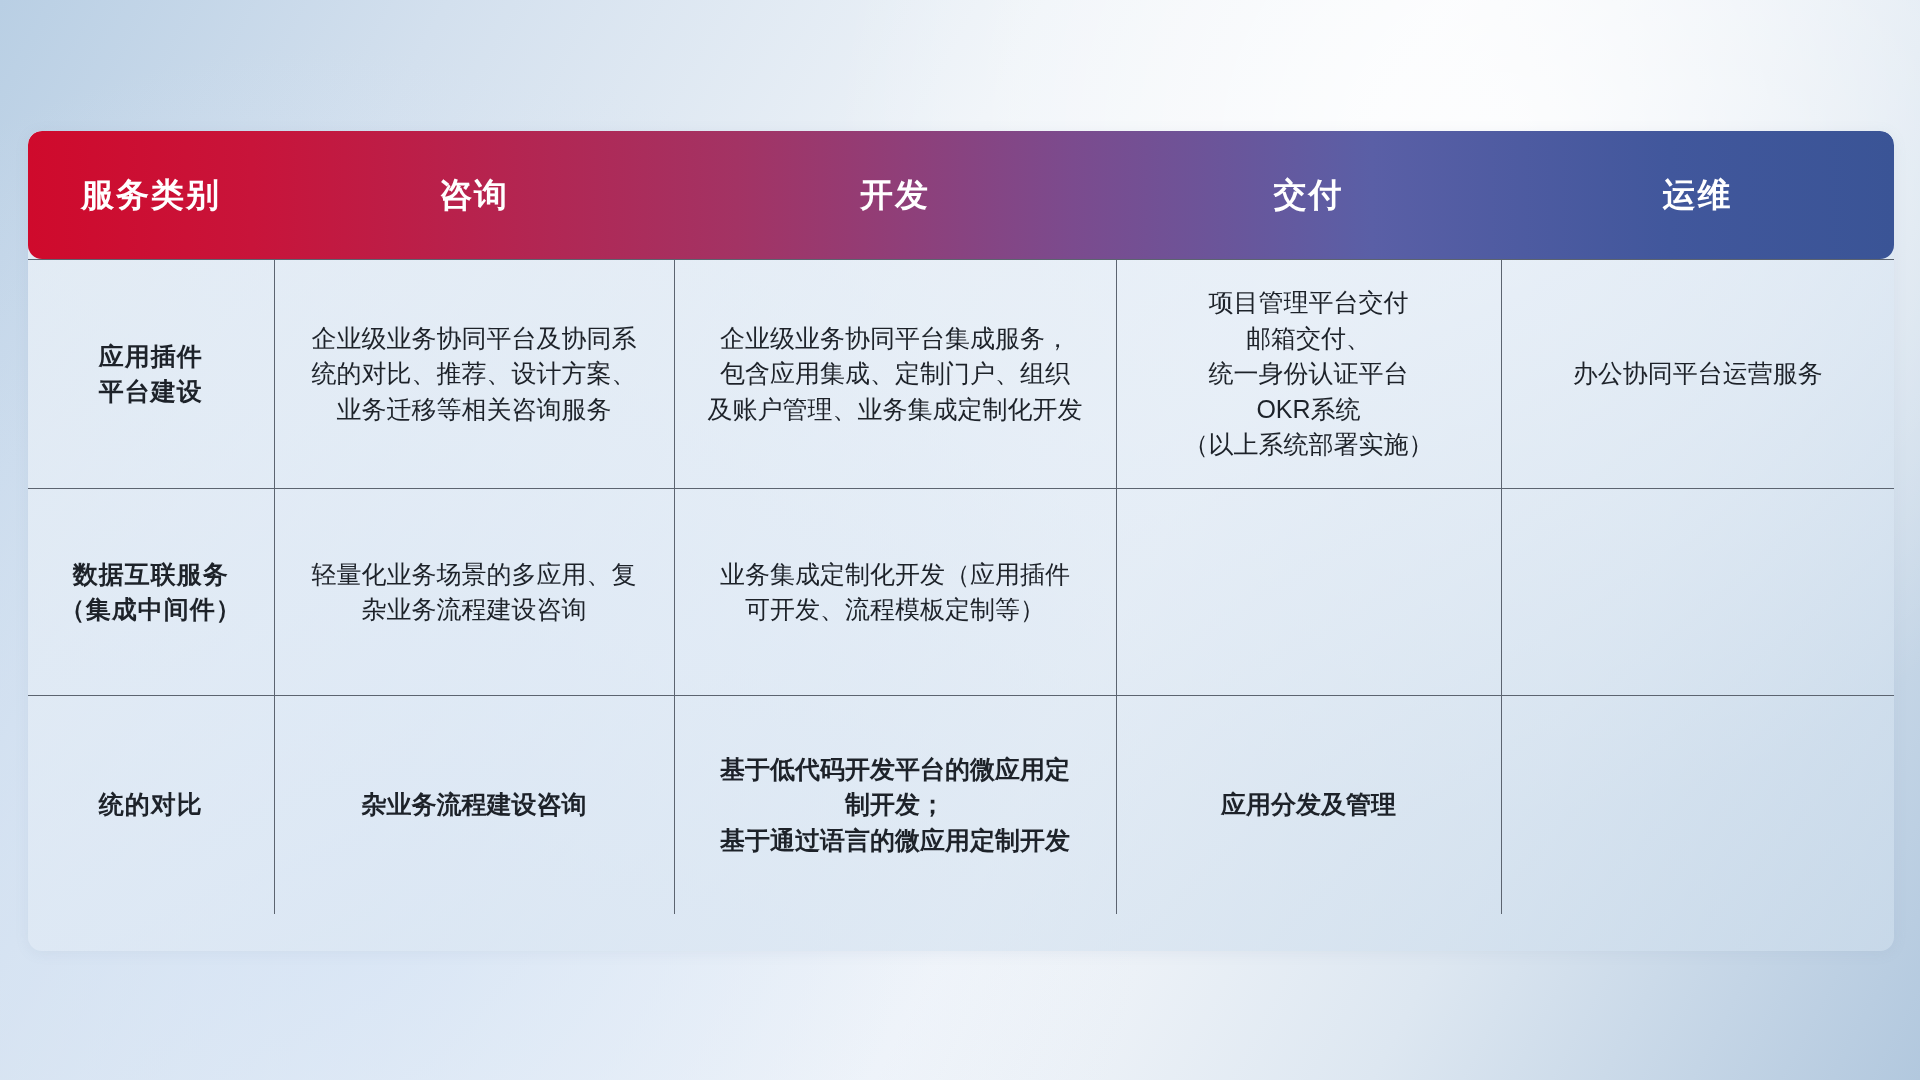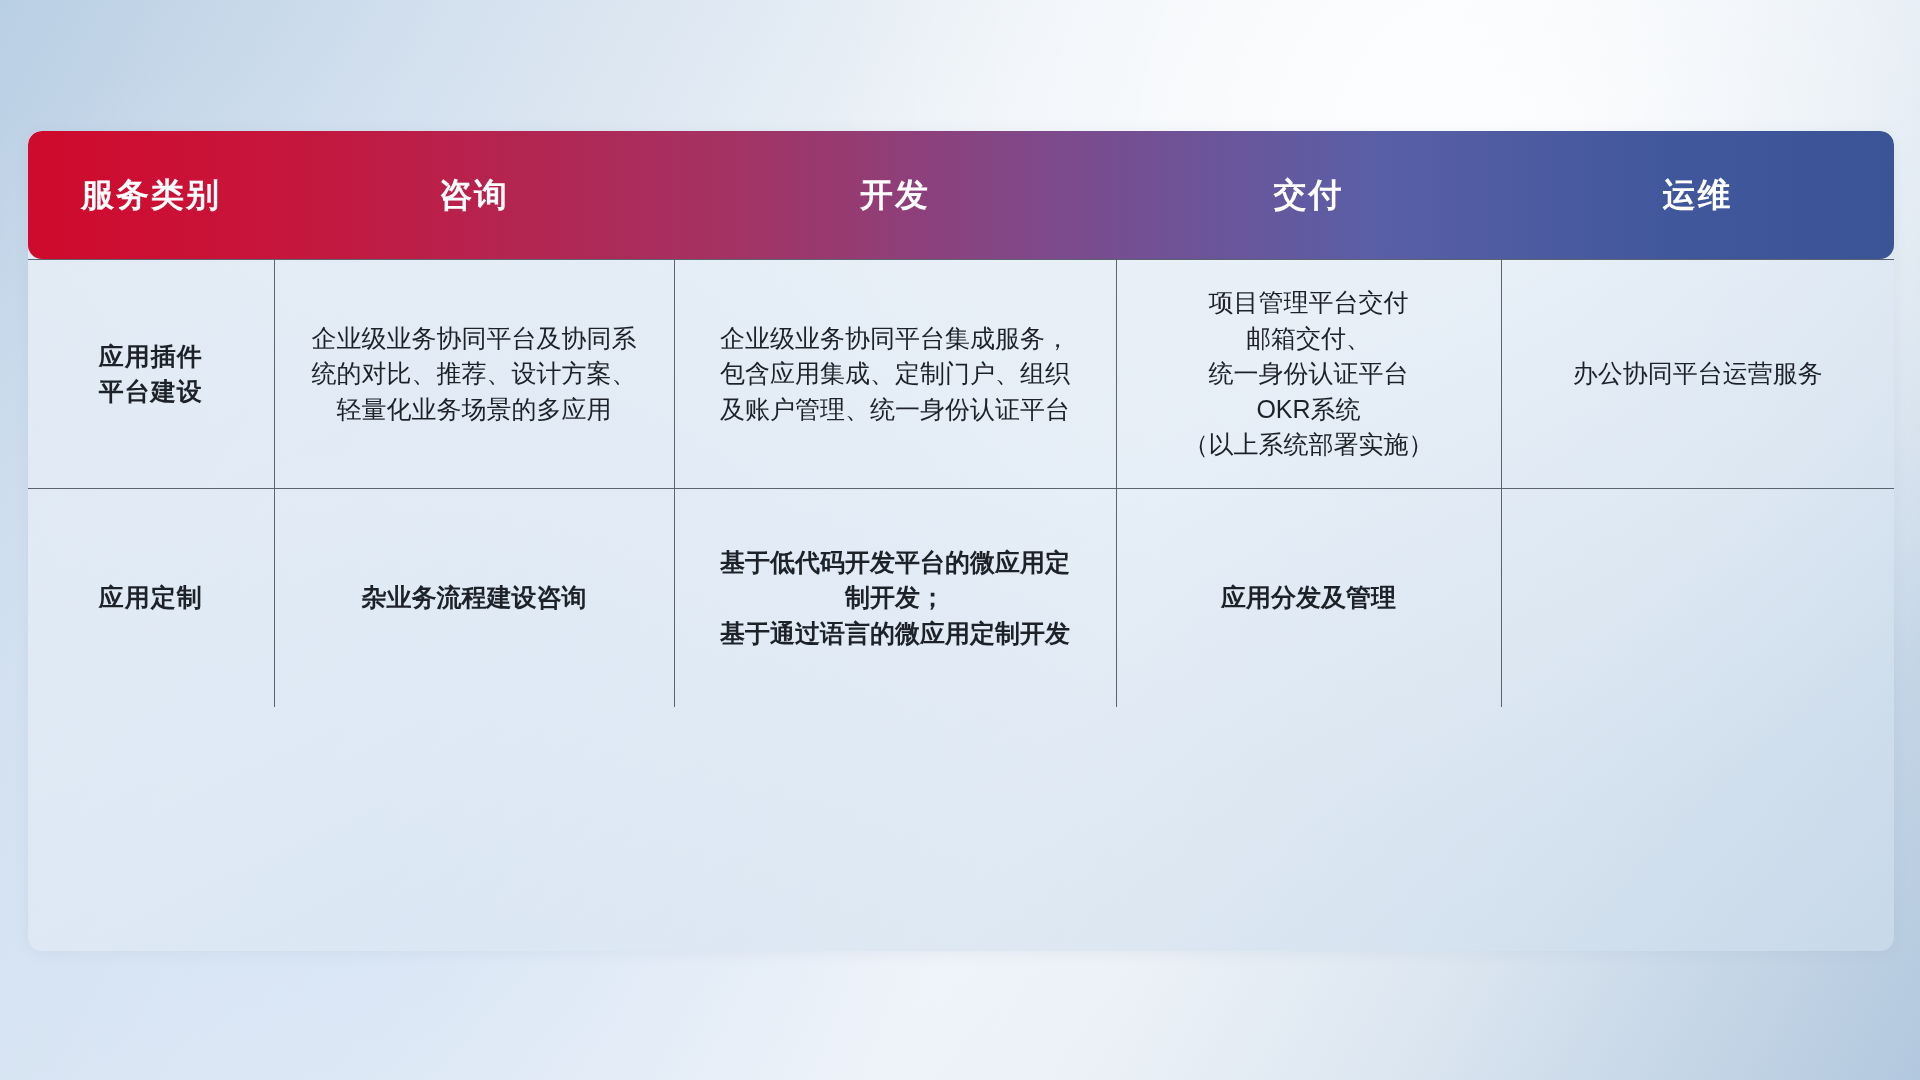--- a/index.html
+++ b/index.html
@@ -122,33 +122,43 @@
           <th>交付</th>
           <th>运维</th>
         </tr>
       </thead>
       <tbody>
         <tr class="row-1">
           <td class="cat">应用插件
 平台建设</td>
           <td class="body-cell">企业级业务协同平台及协同系
 统的对比、推荐、设计方案、
-轻量化业务场景的多应用</td>
+业务迁移等相关咨询服务</td>
           <td class="body-cell">企业级业务协同平台集成服务，
 包含应用集成、定制门户、组织
-及账户管理、统一身份认证平台</td>
+及账户管理、业务集成定制化开发</td>
           <td class="body-cell">项目管理平台交付
 邮箱交付、
 统一身份认证平台
 OKR系统
 （以上系统部署实施）</td>
           <td class="body-cell">办公协同平台运营服务</td>
         </tr>
+        <tr class="row-2">
+          <td class="cat">数据互联服务
+（集成中间件）</td>
+          <td class="body-cell">轻量化业务场景的多应用、复
+杂业务流程建设咨询</td>
+          <td class="body-cell">业务集成定制化开发（应用插件
+可开发、流程模板定制等）</td>
+          <td class="body-cell"></td>
+          <td class="body-cell"></td>
+        </tr>
         <tr class="row-3">
-          <td class="cat">应用定制</td>
+          <td class="cat">统的对比</td>
           <td class="body-cell">杂业务流程建设咨询</td>
           <td class="body-cell">基于低代码开发平台的微应用定
 制开发；
 基于通过语言的微应用定制开发</td>
           <td class="body-cell">应用分发及管理</td>
           <td class="body-cell"></td>
         </tr>
       </tbody>
     </table>
   </div>

